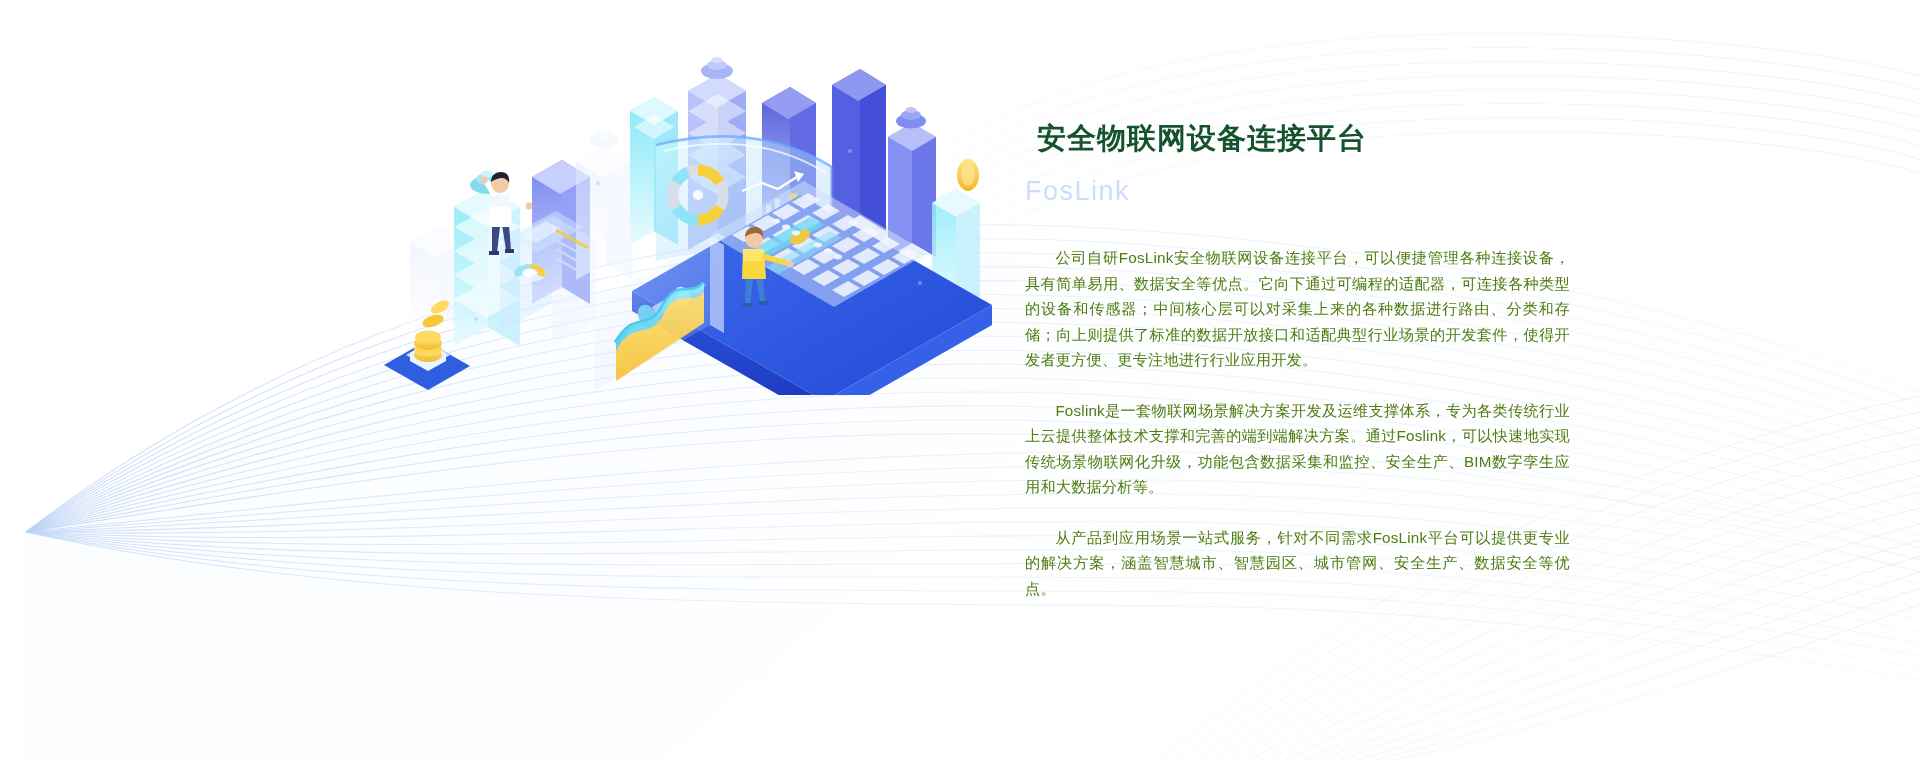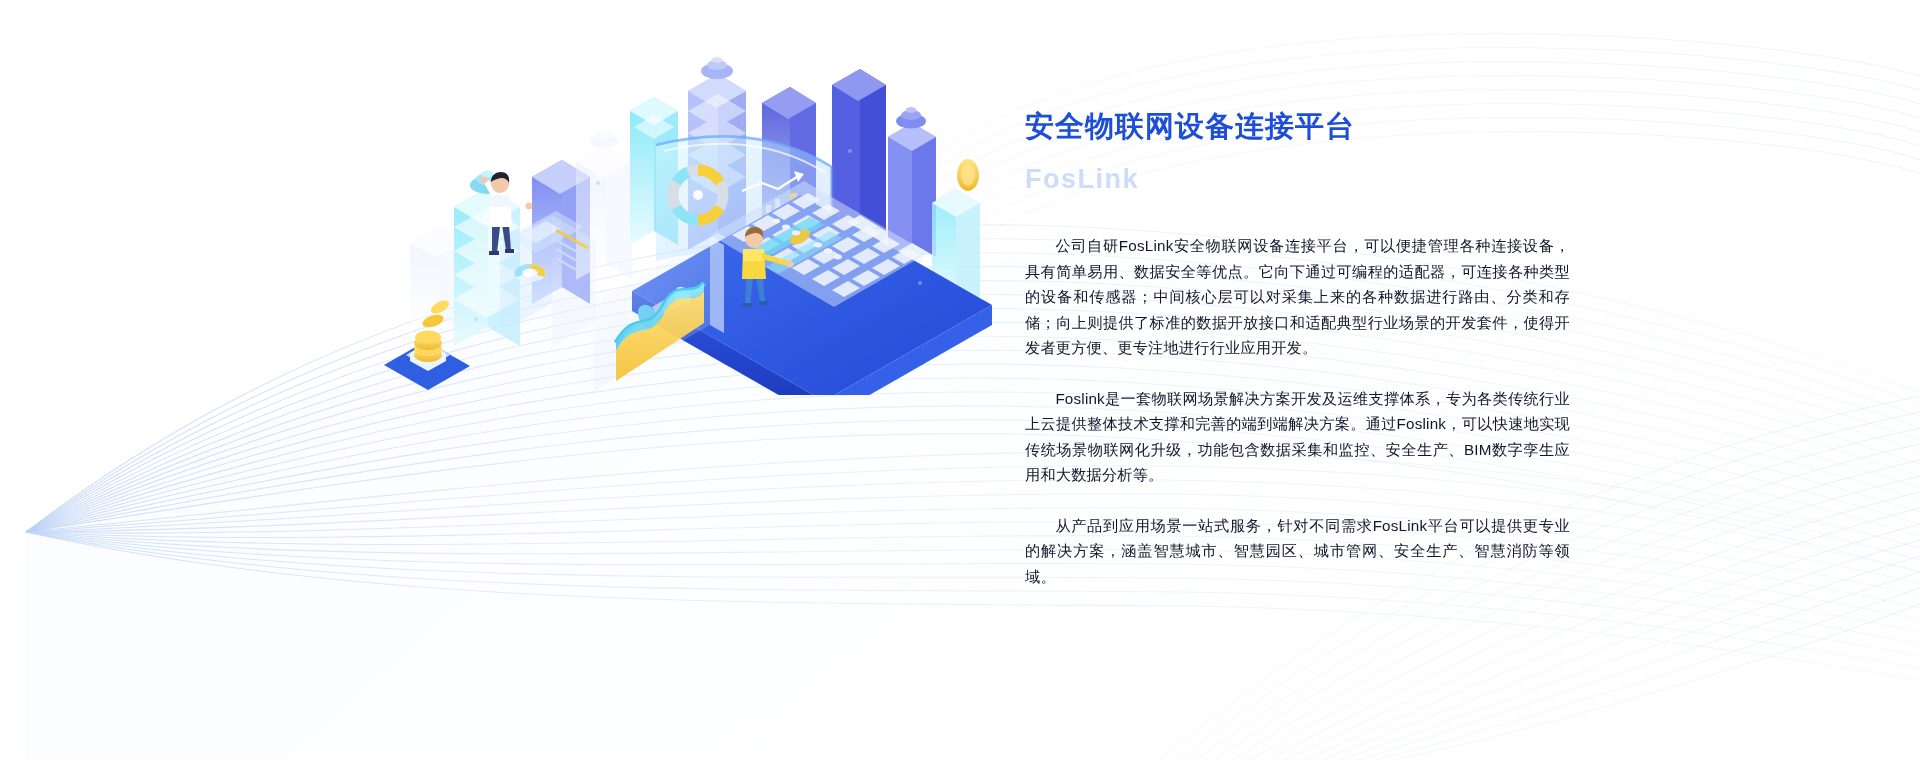--- a/index.html
+++ b/index.html
@@ -16,30 +16,30 @@
   .bg-waves{position:absolute;left:0;top:0;width:1920px;height:760px;z-index:0;pointer-events:none;}
 
   
   .illustration{position:absolute;left:380px;top:55px;width:620px;height:340px;z-index:2;}
 
   
   .text-col{
     position:absolute;left:1025px;top:108px;width:545px;z-index:3;
   }
   .headline{
-    font-size:29px;font-weight:bold;color:#1d4ed8;letter-spacing:1px;
-    line-height:1.25;margin:0;white-space:nowrap;
+    font-size:29px;font-weight:bold;color:#14532d;letter-spacing:1px;
+    line-height:1.25;margin:12px;white-space:nowrap;
   }
   .subline{
-    font-size:27px;font-weight:bold;color:#ccddfb;letter-spacing:1.5px;
+    font-size:27px;font-weight:normal;color:#ccddfb;letter-spacing:1.5px;
     line-height:1.3;margin:18px 0 0 0;white-space:nowrap;
   }
   .body-block{margin-top:36px;}
   .para{
-    font-size:15.2px;color:#0f172a;line-height:25.5px;
+    font-size:15.2px;color:#4d7c0f;line-height:25.5px;
     text-indent:2em;margin:0 0 25px 0;text-align:justify;
     letter-spacing:.2px;
   }
   .para:last-child{margin-bottom:0;}
 </style>
 </head>
 <body>
 
 <div class="stage">
 
@@ -463,17 +463,17 @@
     </g>
   </svg>
 
   <div class="text-col">
     <h1 class="headline">安全物联网设备连接平台</h1>
     <div class="subline">FosLink</div>
 
     <div class="body-block">
       <p class="para">公司自研FosLink安全物联网设备连接平台，可以便捷管理各种连接设备，具有简单易用、数据安全等优点。它向下通过可编程的适配器，可连接各种类型的设备和传感器；中间核心层可以对采集上来的各种数据进行路由、分类和存储；向上则提供了标准的数据开放接口和适配典型行业场景的开发套件，使得开发者更方便、更专注地进行行业应用开发。</p>
       <p class="para">Foslink是一套物联网场景解决方案开发及运维支撑体系，专为各类传统行业上云提供整体技术支撑和完善的端到端解决方案。通过Foslink，可以快速地实现传统场景物联网化升级，功能包含数据采集和监控、安全生产、BIM数字孪生应用和大数据分析等。</p>
-      <p class="para">从产品到应用场景一站式服务，针对不同需求FosLink平台可以提供更专业的解决方案，涵盖智慧城市、智慧园区、城市管网、安全生产、智慧消防等领域。</p>
+      <p class="para">从产品到应用场景一站式服务，针对不同需求FosLink平台可以提供更专业的解决方案，涵盖智慧城市、智慧园区、城市管网、安全生产、数据安全等优点。</p>
     </div>
   </div>
 
 </div>
 
 </body></html>

